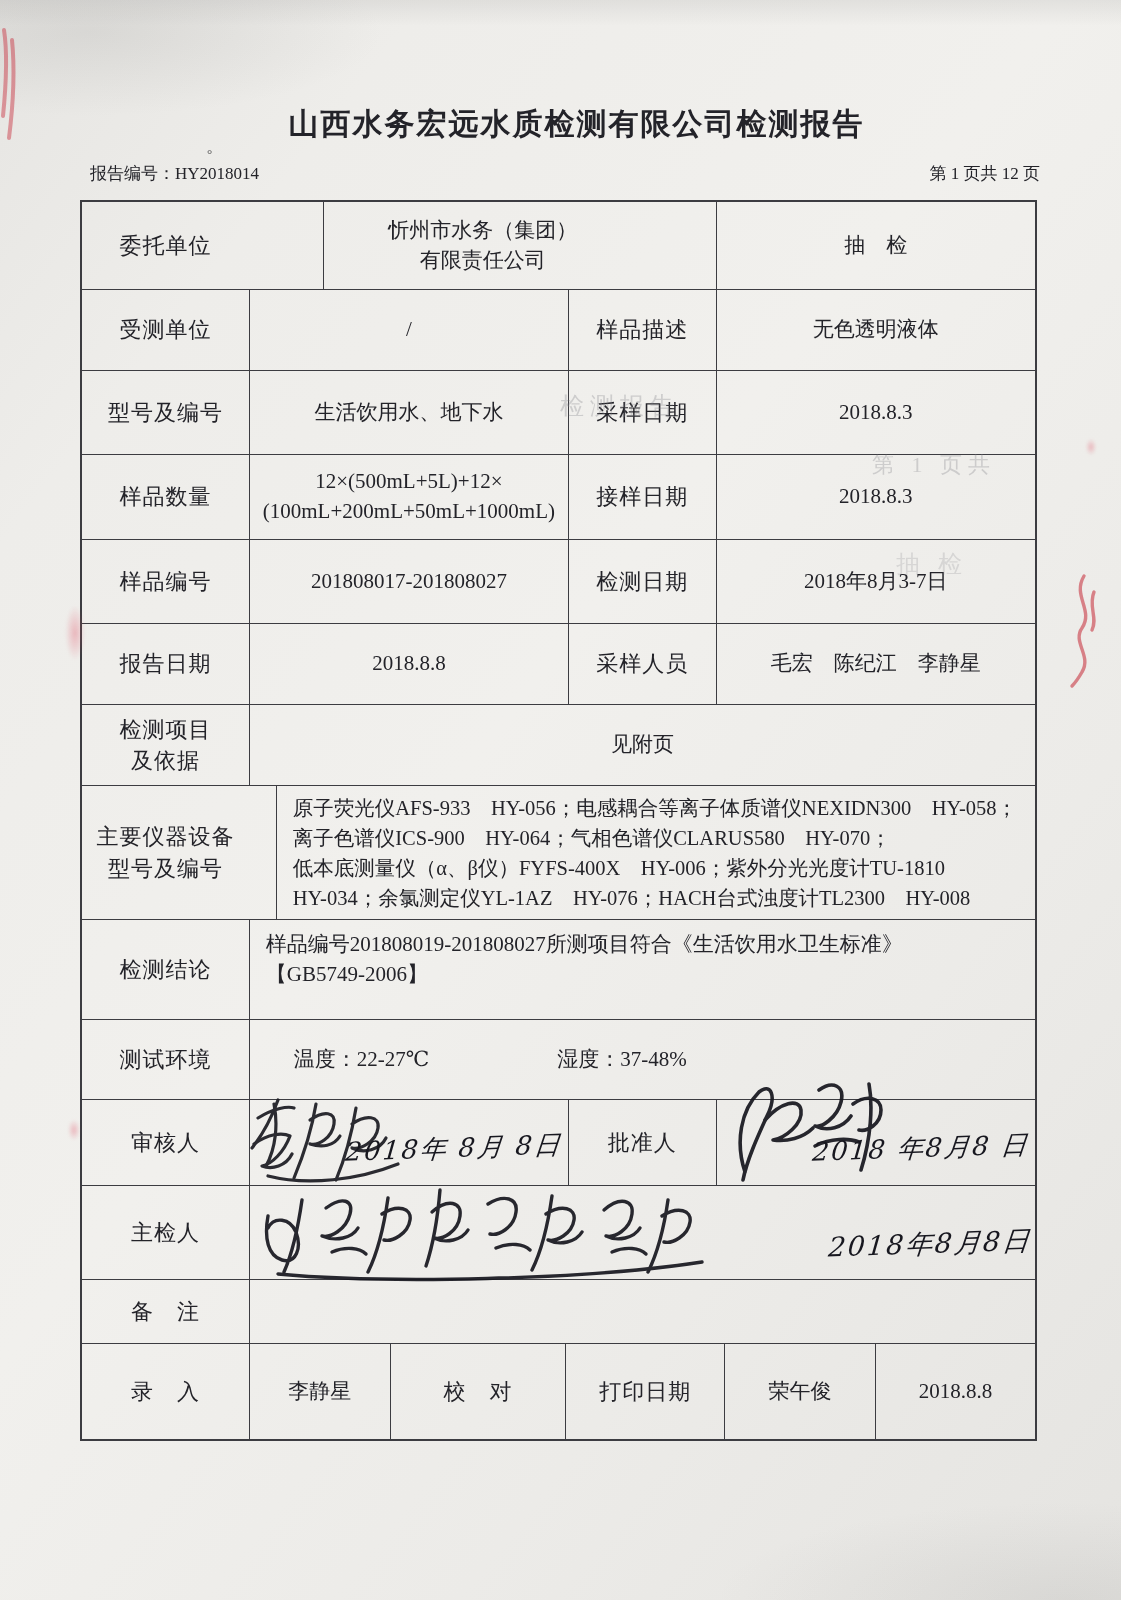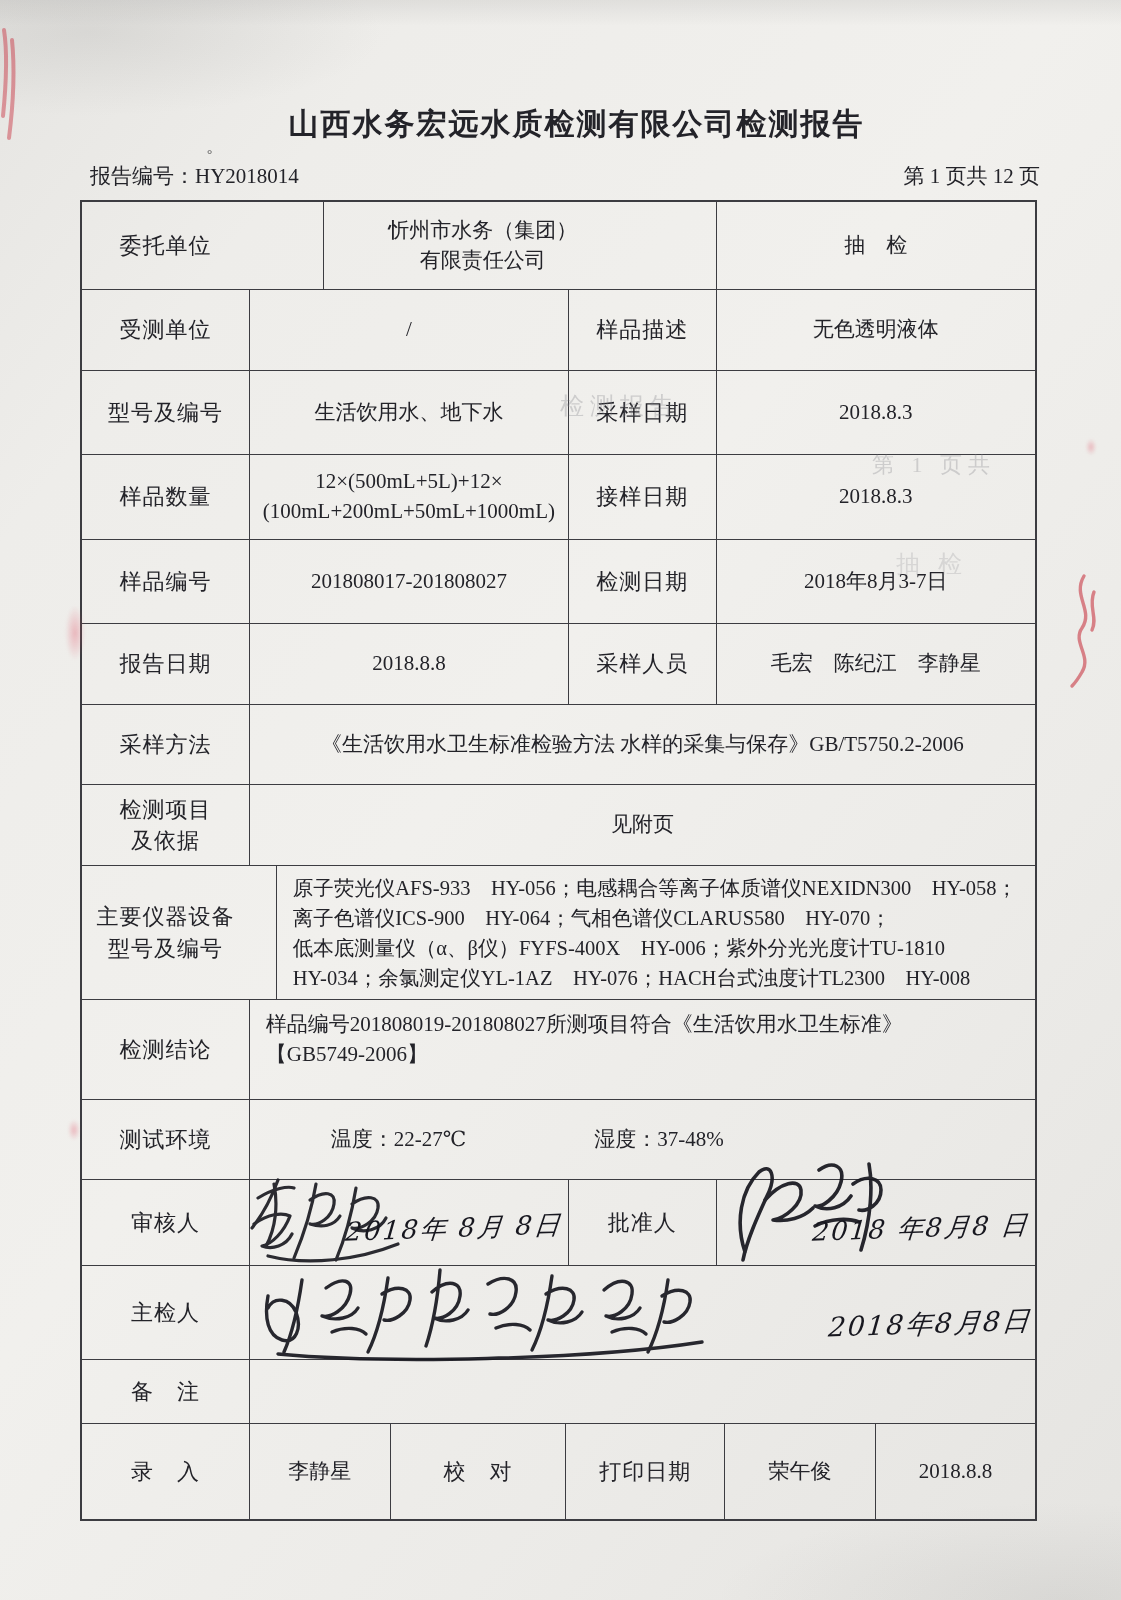--- a/index.html
+++ b/index.html
@@ -9,39 +9,39 @@
     font-family:"Liberation Serif","DejaVu Serif",serif;color:#232329;
   }
   .page::before{content:"";position:absolute;inset:0;pointer-events:none;
     background:
       radial-gradient(420px 120px at 8% 2%, rgba(120,120,118,.14), transparent 70%),
       radial-gradient(500px 140px at 95% 100%, rgba(120,120,118,.12), transparent 70%),
       linear-gradient(180deg, rgba(90,90,90,.10), transparent 26px);}
   .title{position:absolute;top:104px;left:16px;width:100%;text-align:center;
     font-size:30px;font-weight:bold;letter-spacing:2px;}
   .meta{position:absolute;top:162px;left:90px;width:950px;display:flex;
-    justify-content:space-between;font-size:21px;}
+    justify-content:space-between;font-size:17px;}
   .degree{position:absolute;left:207px;top:146px;font-size:13px;color:#555;}
   
   .tbl{position:absolute;left:80px;top:200px;width:957px;
     border:2.2px solid #3c3c41;box-sizing:border-box;display:flex;flex-direction:column;}
   .tr{display:flex;border-top:1.6px solid #3c3c41;box-sizing:border-box;}
   .tr:first-child{border-top:none;justify-content:space-between;}
   .td{border-left:1.6px solid #3c3c41;box-sizing:border-box;display:flex;
     align-items:center;justify-content:center;text-align:center;
     font-size:21px;line-height:1.42;white-space:pre-line;position:relative;}
   .td:first-child{border-left:none;}
   .lab{font-size:22px;letter-spacing:1px;}
   .c1{width:17.5%}.c2{width:33.5%}.c3{width:15.5%}.c4{width:33.5%}
   .rest{flex:1}
   .wa{width:17.5%}.wb{width:14.8%}.wc{width:18.4%}.wd{width:15.8%}.we{width:16.7%}.wf{flex:1}
   .left{justify-content:flex-start;text-align:left;padding:6px 16px;}
   .top{align-items:flex-start;padding-top:10px;}
   .inst{font-size:20.5px;line-height:30px;margin-left:27px;}
-  .env{justify-content:flex-start;padding-left:81px;}
+  .env{justify-content:flex-start;padding-left:44px;}
   .env .gap{display:inline-block;width:128px;}
   
   .sig{position:absolute;pointer-events:none;}
   .hw{font-family:"DejaVu Serif",serif;font-style:italic;font-size:26px;
     color:#17171f;letter-spacing:2px;transform:skewX(-7deg) rotate(-2deg);white-space:nowrap;}
   .hw-r12{position:absolute;right:6px;bottom:18px;}
   .hw-r13{position:absolute;right:4px;bottom:16px;font-size:27px;}
   
   .ghost{position:absolute;color:rgba(125,125,132,.30);filter:blur(.7px);
     font-size:24px;letter-spacing:6px;white-space:nowrap;font-family:Liberation Serif, serif;}
@@ -99,24 +99,20 @@
       <div class="td c4">2018年8月3-7日</div>
     </div>
 
     <div class="tr" style="height:81px">
       <div class="td c1 lab">报告日期</div>
       <div class="td c2">2018.8.8</div>
       <div class="td c3 lab">采样人员</div>
       <div class="td c4">毛宏　陈纪江　李静星</div>
     </div>
 
-    <div class="tr" style="height:80px">
-      <div class="td c1 lab">采样方法</div>
-      <div class="td rest">《生活饮用水卫生标准检验方法 水样的采集与保存》GB/T5750.2-2006</div>
-    </div>
 
     <div class="tr" style="height:81px">
       <div class="td c1 lab">检测项目
 及依据</div>
       <div class="td rest">见附页</div>
     </div>
 
     <div class="tr" style="height:134px">
       <div class="td c1 lab">主要仪器设备
 型号及编号</div>

